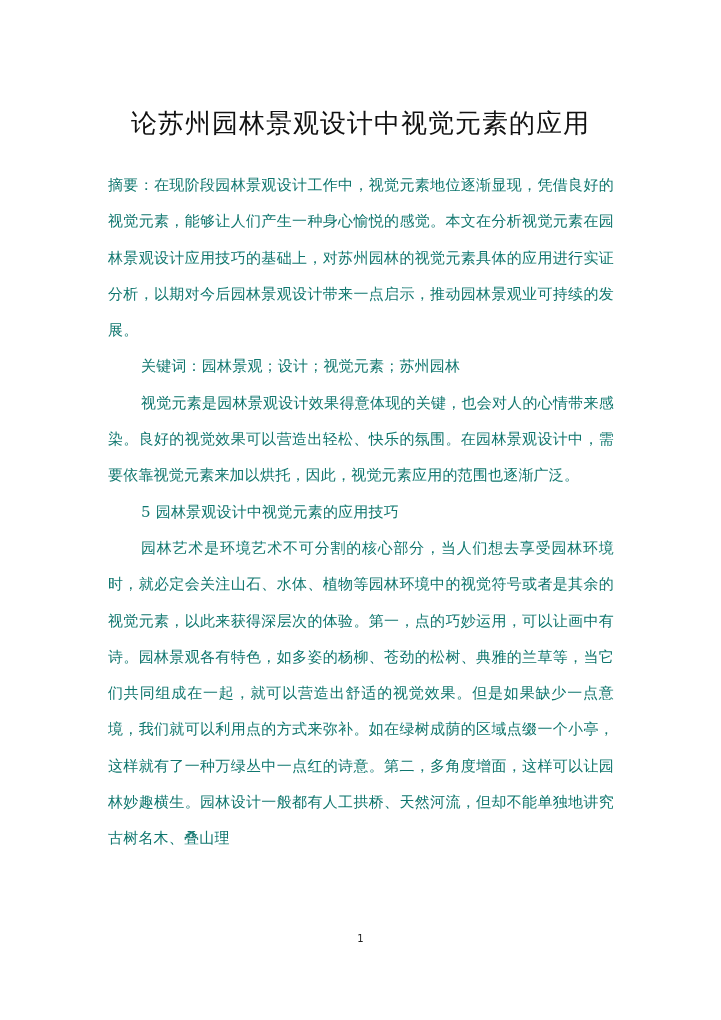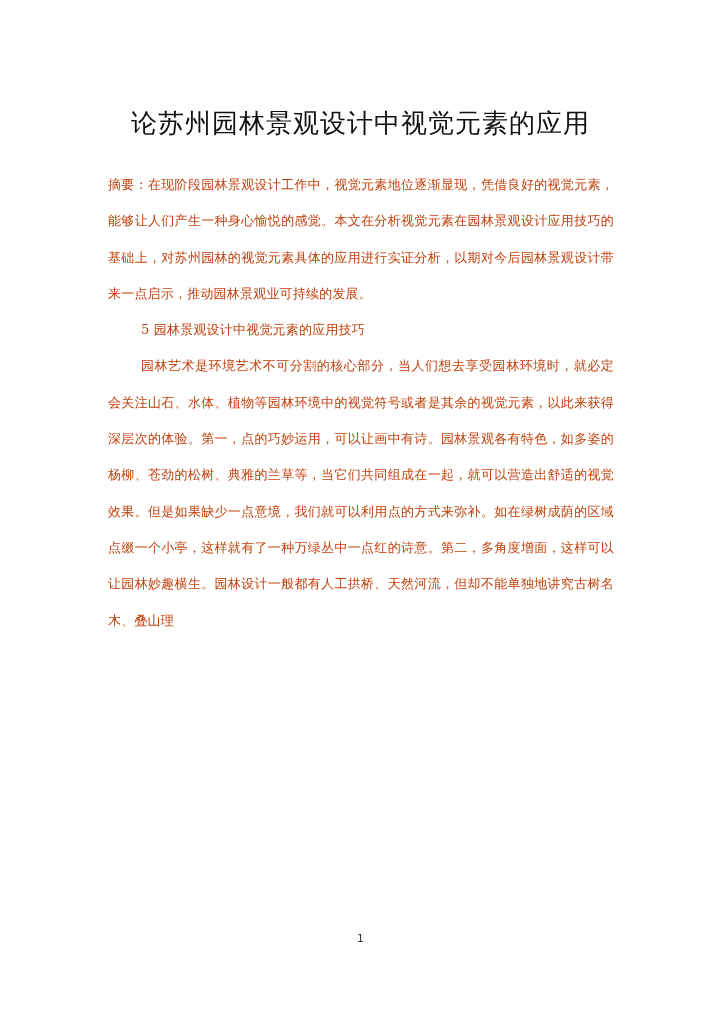--- a/index.html
+++ b/index.html
@@ -35,26 +35,26 @@
       color: #111111;
     }
     .body-text {
       position: absolute;
       left: 108px;
       top: 167px;
       width: 506px;
     }
     .para {
       margin: 0;
-      font-size: 13px;
+      font-size: 15px;
       line-height: 36.3px;
       text-align: justify;
       text-justify: inter-character;
       letter-spacing: 0.2px;
-      color: #c2410c;
+      color: #0f766e;
     }
     .indent {
       text-indent: 33px;
     }
     .page-number {
       position: absolute;
       left: 0;
       width: 721px;
       top: 933px;
       text-align: center;
@@ -64,18 +64,20 @@
     }
   </style>
 </head>
 <body>
 
 <div class="page">
   <h1 class="title">论苏州园林景观设计中视觉元素的应用</h1>
 
   <div class="body-text">
     <p class="para">摘要：在现阶段园林景观设计工作中，视觉元素地位逐渐显现，凭借良好的视觉元素，能够让人们产生一种身心愉悦的感觉。本文在分析视觉元素在园林景观设计应用技巧的基础上，对苏州园林的视觉元素具体的应用进行实证分析，以期对今后园林景观设计带来一点启示，推动园林景观业可持续的发展。</p>
+    <p class="para indent">关键词：园林景观；设计；视觉元素；苏州园林</p>
+    <p class="para indent">视觉元素是园林景观设计效果得意体现的关键，也会对人的心情带来感染。良好的视觉效果可以营造出轻松、快乐的氛围。在园林景观设计中，需要依靠视觉元素来加以烘托，因此，视觉元素应用的范围也逐渐广泛。</p>
     <p class="para indent">5 园林景观设计中视觉元素的应用技巧</p>
     <p class="para indent">园林艺术是环境艺术不可分割的核心部分，当人们想去享受园林环境时，就必定会关注山石、水体、植物等园林环境中的视觉符号或者是其余的视觉元素，以此来获得深层次的体验。第一，点的巧妙运用，可以让画中有诗。园林景观各有特色，如多姿的杨柳、苍劲的松树、典雅的兰草等，当它们共同组成在一起，就可以营造出舒适的视觉效果。但是如果缺少一点意境，我们就可以利用点的方式来弥补。如在绿树成荫的区域点缀一个小亭，这样就有了一种万绿丛中一点红的诗意。第二，多角度增面，这样可以让园林妙趣横生。园林设计一般都有人工拱桥、天然河流，但却不能单独地讲究古树名木、叠山理</p>
   </div>
 
   <div class="page-number">1</div>
 </div>
 
 </body></html>

